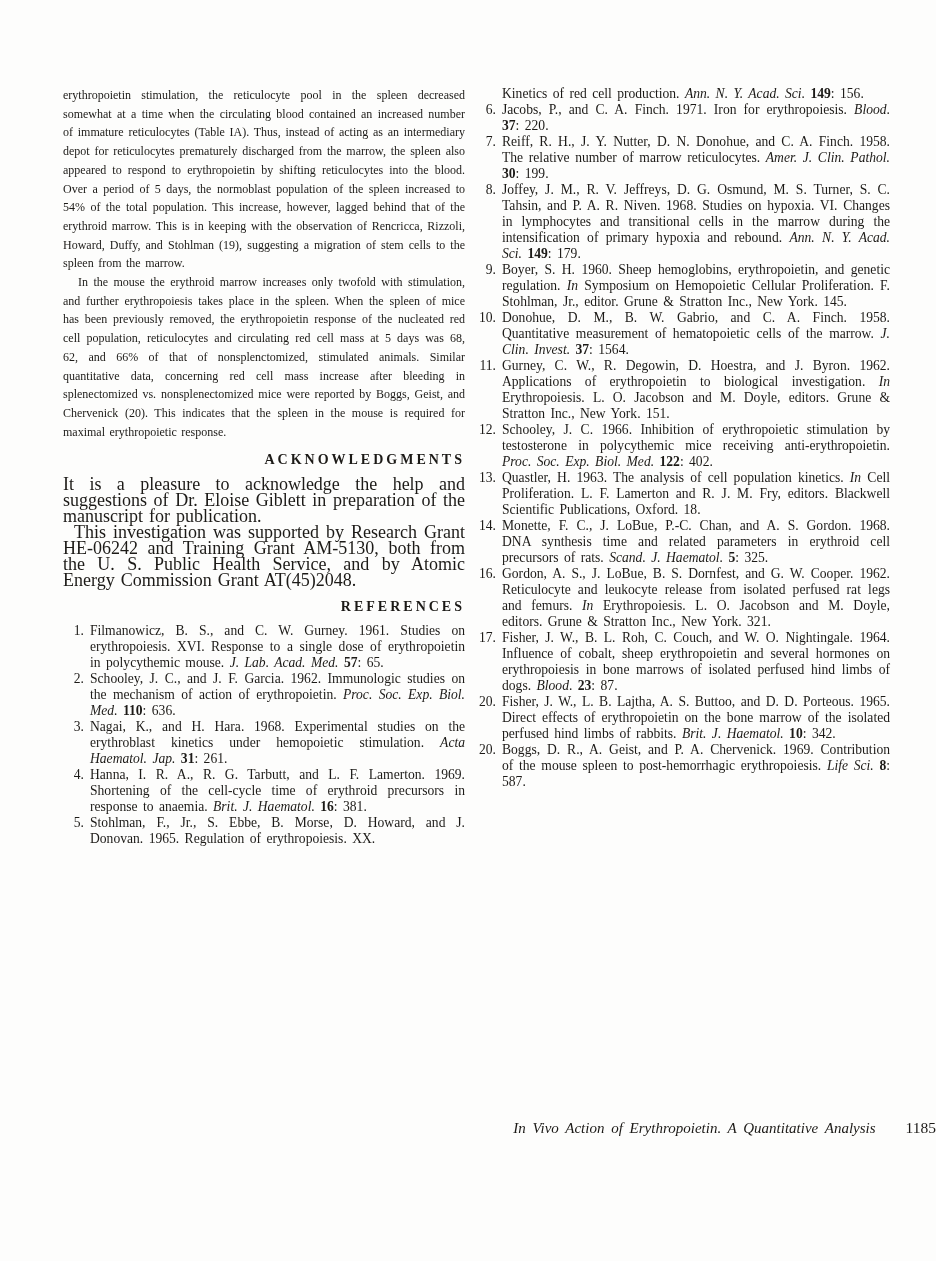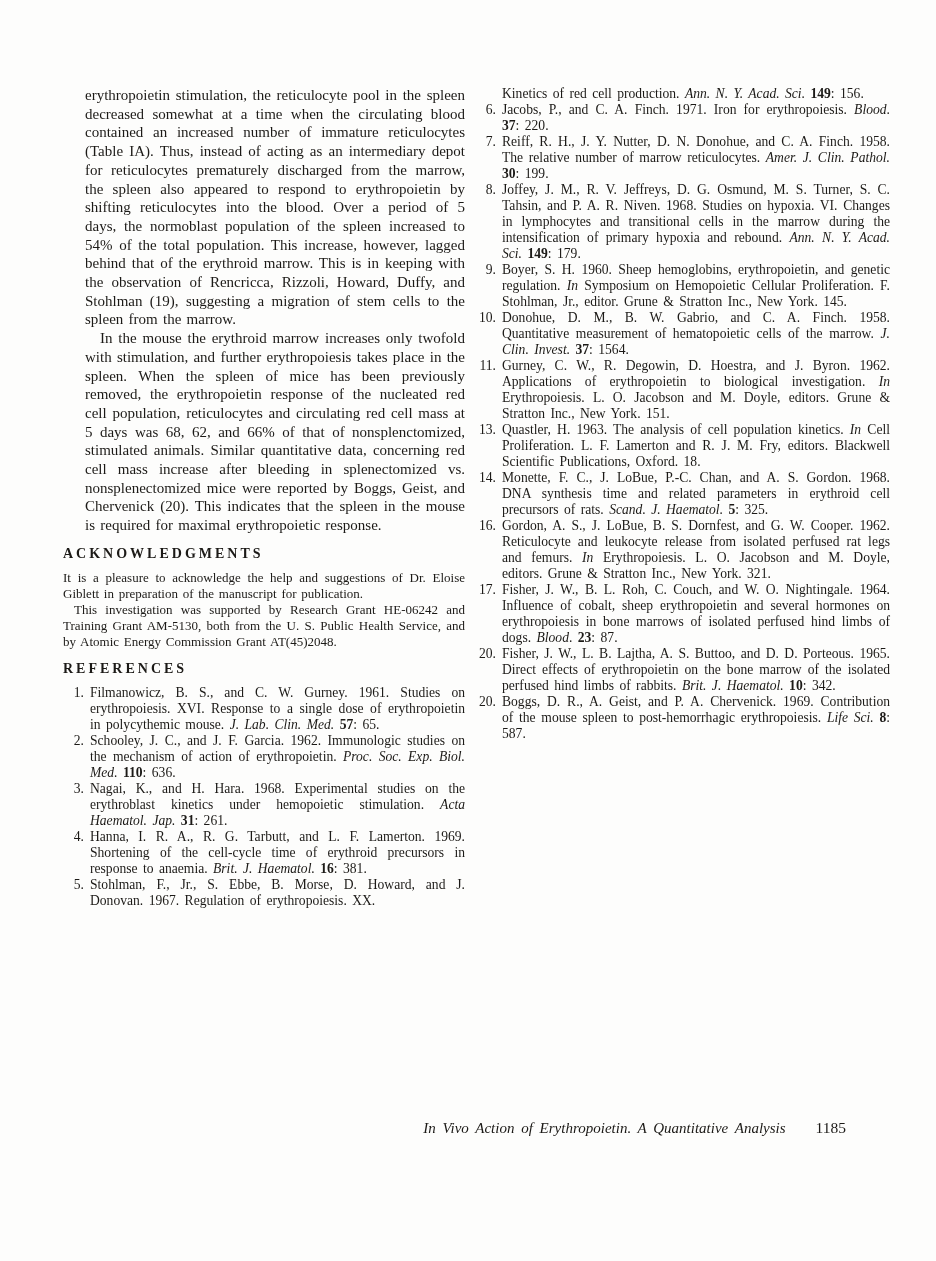--- a/index.html
+++ b/index.html
@@ -18,39 +18,38 @@
     top: 86px;
     left: 63px;
     width: 827px;
     display: flex;
     gap: 10px;
   }
   .col-left  { width: 402px; }
   .col-right { width: 415px; }
 
   .body-text {
-    font-size: 15px;
+    font-size: 12px;
     line-height: 18.7px;
     text-align: justify;
     word-spacing: 1.5px;
-    margin-left: 22px;
   }
   .body-text.indented { text-indent: 15px; }
 
   .section-heading {
-    text-align: left;
+    text-align: right;
     font-size: 14px;
     font-weight: 600;
     letter-spacing: 3px;
     margin-top: 11px;
     margin-bottom: 8px;
   }
 
   .small-text {
-    font-size: 13px;
+    font-size: 18px;
     line-height: 16px;
     text-align: justify;
     word-spacing: 1.5px;
   }
   .small-text.indented { text-indent: 11px; }
 
   .ref-list { list-style: none; }
   .ref-item {
     display: flex;
     font-size: 13.6px;
@@ -75,21 +74,20 @@
   }
 
   .footer {
     position: absolute;
     top: 1119px;
     left: 0;
     width: 936px;
     display: flex;
     justify-content: flex-end;
     align-items: baseline;
-    padding-right: 90px;
     gap: 30px;
   }
   .running-title {
     font-style: italic;
     font-size: 15px;
     word-spacing: 3px;
   }
   .page-number { font-size: 15.5px; }
 
   i { font-style: italic; }
@@ -106,37 +104,37 @@
       <p class="body-text indented">In the mouse the erythroid marrow increases only twofold with stimulation, and further erythropoiesis takes place in the spleen. When the spleen of mice has been previously removed, the erythropoietin response of the nucleated red cell population, reticulocytes and circulating red cell mass at 5 days was 68, 62, and 66% of that of nonsplenctomized, stimulated animals. Similar quantitative data, concerning red cell mass increase after bleeding in splenectomized vs. nonsplenectomized mice were reported by Boggs, Geist, and Chervenick (20). This indicates that the spleen in the mouse is required for maximal erythropoietic response.</p>
 
       <h2 class="section-heading">ACKNOWLEDGMENTS</h2>
       <p class="small-text">It is a pleasure to acknowledge the help and suggestions of Dr. Eloise Giblett in preparation of the manuscript for publication.</p>
       <p class="small-text indented">This investigation was supported by Research Grant HE-06242 and Training Grant AM-5130, both from the U. S. Public Health Service, and by Atomic Energy Commission Grant AT(45)2048.</p>
 
       <h2 class="section-heading">REFERENCES</h2>
       <ol class="ref-list">
           <li class="ref-item">
             <span class="ref-number">1.</span>
-            <span class="ref-text">Filmanowicz, B. S., and C. W. Gurney. 1961. Studies on erythropoiesis. XVI. Response to a single dose of erythropoietin in polycythemic mouse. <i>J. Lab. Clin. Med.</i> <b>57</b>: 65.</span>
+            <span class="ref-text">Filmanowicz, B. S., and C. W. Gurney. 1961. Studies on erythropoiesis. XVI. Response to a single dose of erythropoietin in polycythemic mouse. <i>J. Lab. Acad. Med.</i> <b>57</b>: 65.</span>
           </li>
           <li class="ref-item">
             <span class="ref-number">2.</span>
             <span class="ref-text">Schooley, J. C., and J. F. Garcia. 1962. Immunologic studies on the mechanism of action of erythropoietin. <i>Proc. Soc. Exp. Biol. Med.</i> <b>110</b>: 636.</span>
           </li>
           <li class="ref-item">
             <span class="ref-number">3.</span>
             <span class="ref-text">Nagai, K., and H. Hara. 1968. Experimental studies on the erythroblast kinetics under hemopoietic stimulation. <i>Acta Haematol. Jap.</i> <b>31</b>: 261.</span>
           </li>
           <li class="ref-item">
             <span class="ref-number">4.</span>
             <span class="ref-text">Hanna, I. R. A., R. G. Tarbutt, and L. F. Lamerton. 1969. Shortening of the cell-cycle time of erythroid precursors in response to anaemia. <i>Brit. J. Haematol.</i> <b>16</b>: 381.</span>
           </li>
           <li class="ref-item">
             <span class="ref-number">5.</span>
-            <span class="ref-text">Stohlman, F., Jr., S. Ebbe, B. Morse, D. Howard, and J. Donovan. 1967. Regulation of erythropoiesis. XX.</span>
+            <span class="ref-text">Stohlman, F., Jr., S. Ebbe, B. Morse, D. Howard, and J. Donovan. 1965. Regulation of erythropoiesis. XX.</span>
           </li>
         </ol>
     </div>
 
     <div class="col-right">
       <p class="ref-continuation">Kinetics of red cell production. <i>Ann. N. Y. Acad. Sci.</i> <b>149</b>: 156.</p>
       <ol class="ref-list">
           <li class="ref-item">
             <span class="ref-number">6.</span>
             <span class="ref-text">Jacobs, P., and C. A. Finch. 1971. Iron for erythropoiesis. <i>Blood</i>. <b>37</b>: 220.</span>
@@ -153,20 +151,24 @@
             <span class="ref-number">9.</span>
             <span class="ref-text">Boyer, S. H. 1960. Sheep hemoglobins, erythropoietin, and genetic regulation. <i>In</i> Symposium on Hemopoietic Cellular Proliferation. F. Stohlman, Jr., editor. Grune &amp; Stratton Inc., New York. 145.</span>
           </li>
           <li class="ref-item">
             <span class="ref-number">10.</span>
             <span class="ref-text">Donohue, D. M., B. W. Gabrio, and C. A. Finch. 1958. Quantitative measurement of hematopoietic cells of the marrow. <i>J. Clin. Invest.</i> <b>37</b>: 1564.</span>
           </li>
           <li class="ref-item">
             <span class="ref-number">11.</span>
             <span class="ref-text">Gurney, C. W., R. Degowin, D. Hoestra, and J. Byron. 1962. Applications of erythropoietin to biological investigation. <i>In</i> Erythropoiesis. L. O. Jacobson and M. Doyle, editors. Grune &amp; Stratton Inc., New York. 151.</span>
+          </li>
+          <li class="ref-item">
+            <span class="ref-number">12.</span>
+            <span class="ref-text">Schooley, J. C. 1966. Inhibition of erythropoietic stimulation by testosterone in polycythemic mice receiving anti-erythropoietin. <i>Proc. Soc. Exp. Biol. Med.</i> <b>122</b>: 402.</span>
           </li>
           <li class="ref-item">
             <span class="ref-number">13.</span>
             <span class="ref-text">Quastler, H. 1963. The analysis of cell population kinetics. <i>In</i> Cell Proliferation. L. F. Lamerton and R. J. M. Fry, editors. Blackwell Scientific Publications, Oxford. 18.</span>
           </li>
           <li class="ref-item">
             <span class="ref-number">14.</span>
             <span class="ref-text">Monette, F. C., J. LoBue, P.-C. Chan, and A. S. Gordon. 1968. DNA synthesis time and related parameters in erythroid cell precursors of rats. <i>Scand. J. Haematol.</i> <b>5</b>: 325.</span>
           </li>
           <li class="ref-item">

